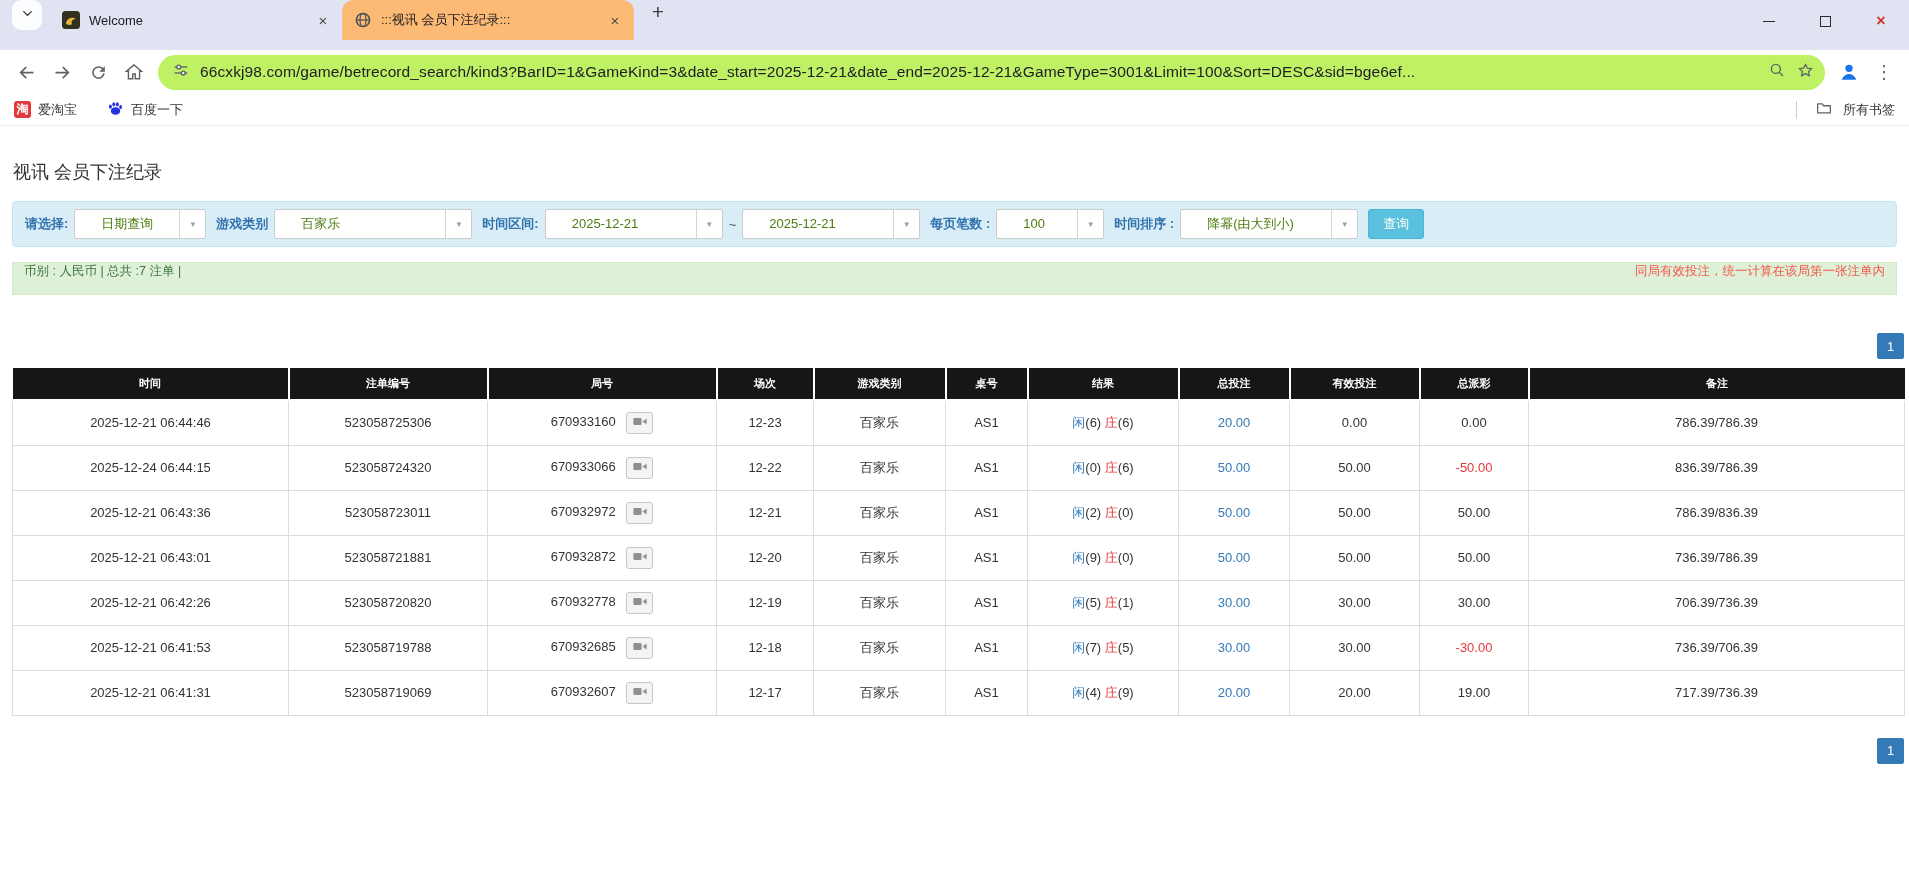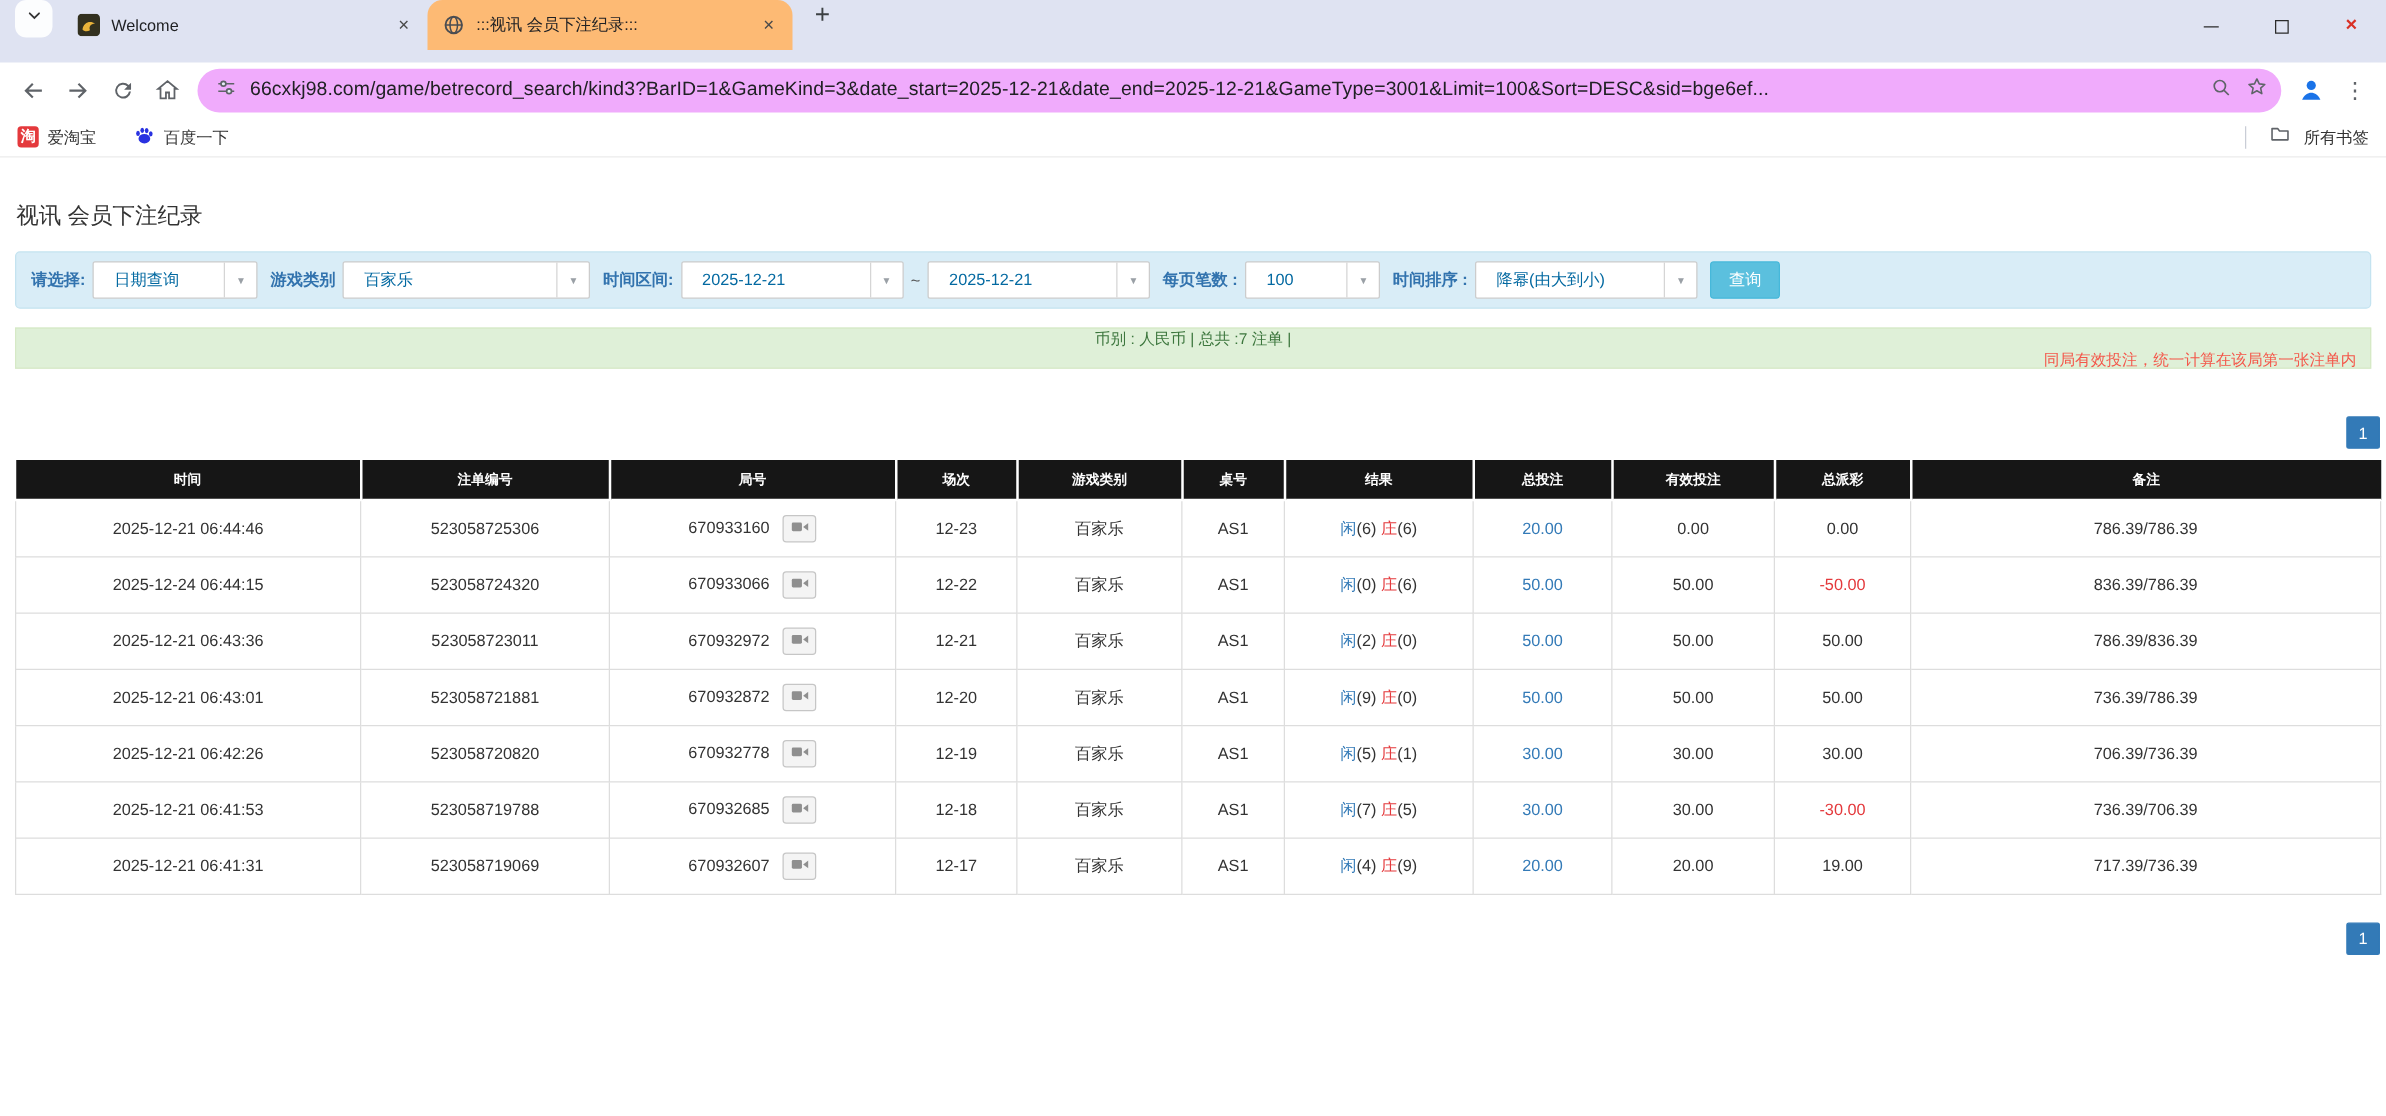--- a/index.html
+++ b/index.html
@@ -20,50 +20,50 @@
   .favicon { width:18px; height:18px; display:flex; align-items:center; justify-content:center; }
   .newtab { font-size:21px; color:#3c4043; margin:0 0 15px 12px; width:24px; text-align:center; }
   .win-controls { position:absolute; right:0; top:0; height:42px; display:flex; align-items:center; }
   .win-btn { width:56px; height:42px; display:flex; align-items:center; justify-content:center; color:#2b2b2b; }
   .min-glyph { display:inline-block; width:12px; border-top:1.6px solid #2b2b2b; }
   .max-glyph { display:inline-block; width:11px; height:11px; border:1.6px solid #2b2b2b; }
   .close-glyph { font-size:16px; color:#d93025; font-weight:bold; }
 
   .toolbar { height:44px; background:#fff; display:flex; align-items:center; padding:0 8px; }
   .nav-icon { width:36px; height:36px; display:flex; align-items:center; justify-content:center; }
-  .urlbar { flex:1; height:35px; background:#f0abfc; border-radius:18px; display:flex; align-items:center;
+  .urlbar { flex:1; height:35px; background:#bef264; border-radius:18px; display:flex; align-items:center;
     padding:0 10px 0 14px; margin:0 6px; gap:10px; }
   .url-text { flex:1; font-size:15.5px; color:#202124; white-space:nowrap; overflow:hidden; letter-spacing:.1px; }
   .kebab { font-size:18px; color:#5f6368; padding:0 8px; }
 
   .bookmarkbar { height:32px; background:#fff; display:flex; align-items:center; padding:0 14px; gap:30px;
     border-bottom:1px solid #ececec; }
   .bookmark { display:flex; align-items:center; gap:7px; font-size:13px; color:#333; }
   .bm-right { margin-left:auto; display:flex; align-items:center; gap:10px; }
   .bm-divider { width:1px; height:18px; background:#c9cdd6; margin-right:8px; }
   .taobao-ico { width:17px; height:17px; background:#e4393c; color:#fff; border-radius:3px; font-size:12px;
     display:flex; align-items:center; justify-content:center; font-weight:bold; }
 
   
   .page-title { margin:34px 0 0 13px; font-size:18px; font-weight:400; color:#333; }
 
   .filterbar { margin:17px 12px 0; background:#d9edf7; border:1px solid #c4e3f0; border-radius:4px;
     padding:7px 10px; display:flex; align-items:center; }
   .flabel { font-size:13px; font-weight:bold; color:#3273ae; margin:0 6px 0 10px; white-space:nowrap; }
   .flabel.first { margin-left:2px; }
   .sel { display:flex; align-items:stretch; height:30px; background:#fff; border:1px solid #ccc; border-radius:2px; }
-  .sel .val { padding:0 16px; line-height:28px; font-size:13px; color:#0369a1; flex:1; white-space:nowrap; overflow:hidden; }
+  .sel .val { padding:0 26px; line-height:28px; font-size:13px; color:#4d7c0f; flex:1; white-space:nowrap; overflow:hidden; }
   .sel .arr { width:26px; border-left:1px solid #d5d5d5; display:flex; align-items:center; justify-content:center;
     color:#9aa0a6; font-size:8px; }
   .tilde { margin:0 6px; color:#555; font-size:13px; }
   .btn-query { height:30px; margin-left:10px; padding:0 14px; background:#5bc0de; border:1px solid #46b8da;
     color:#fff; font-size:13px; border-radius:3px; }
 
   .infobar { margin:15px 12px 0; background:#dff0d8; border:1px solid #d6e9c6; height:33px;
-    display:flex; align-items:center; padding:0 11px;flex-direction:column; }
+    display:flex; align-items:flex-start; padding:0 11px; }
   .info-left { color:#3c763d; font-size:12.5px; }
   .info-right { margin-left:auto; color:#f4574a; font-size:12.5px; }
 
   .pager { display:flex; justify-content:flex-end; margin-right:5px; }
   .pager.top { margin-top:38px; }
   .pager.bottom { margin-top:22px; }
   .pagebox { min-width:27px; height:26px; background:#337ab7; border:1px solid #337ab7; color:#fff;
     font-size:13px; display:flex; align-items:center; justify-content:center; border-radius:2px; }
 
   table.records { border-collapse:collapse; table-layout:fixed; width:1892px; margin:9px 0 0 12px; font-size:13px; }

